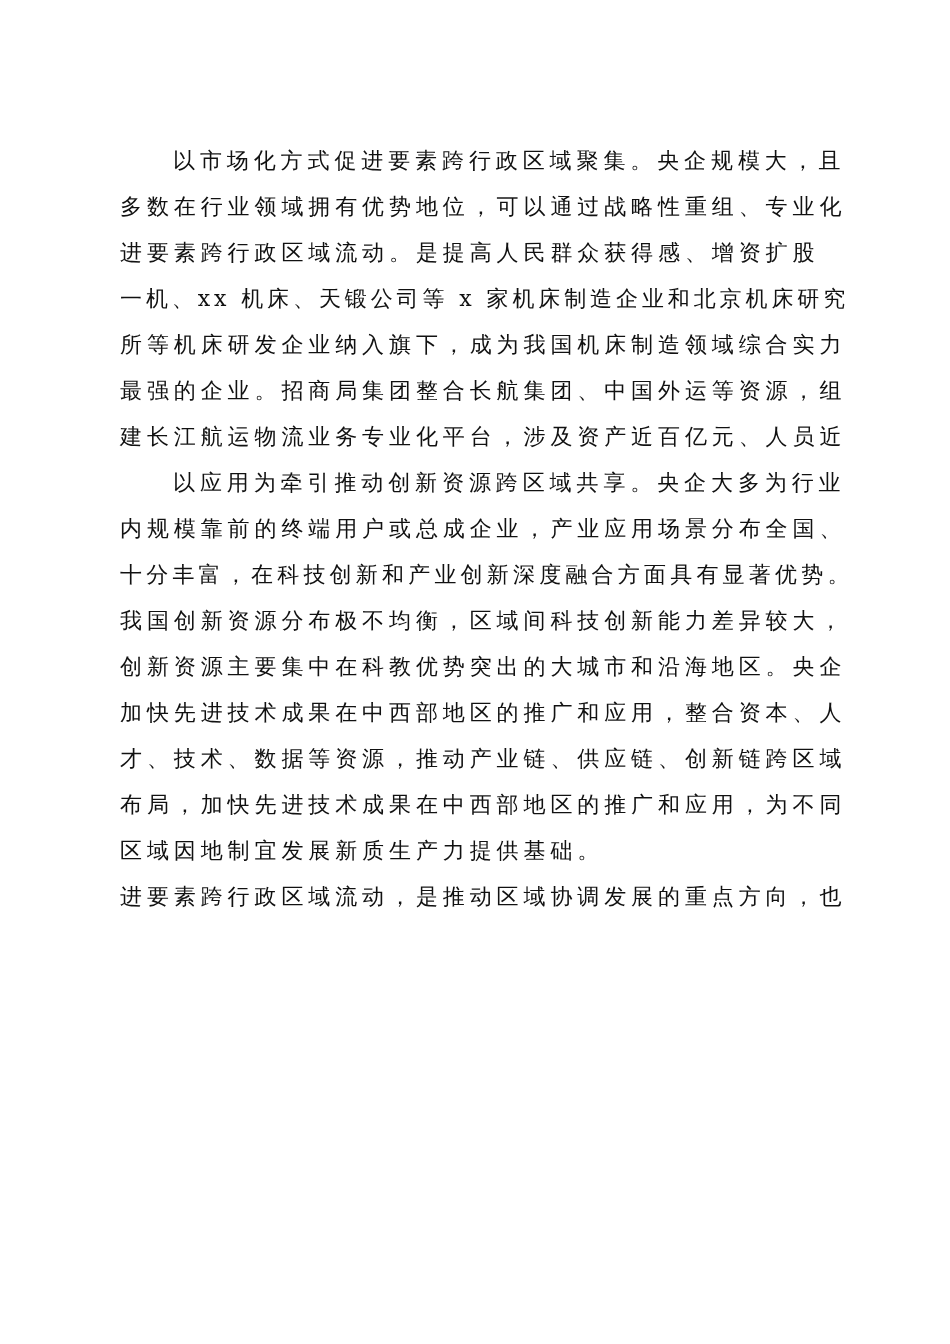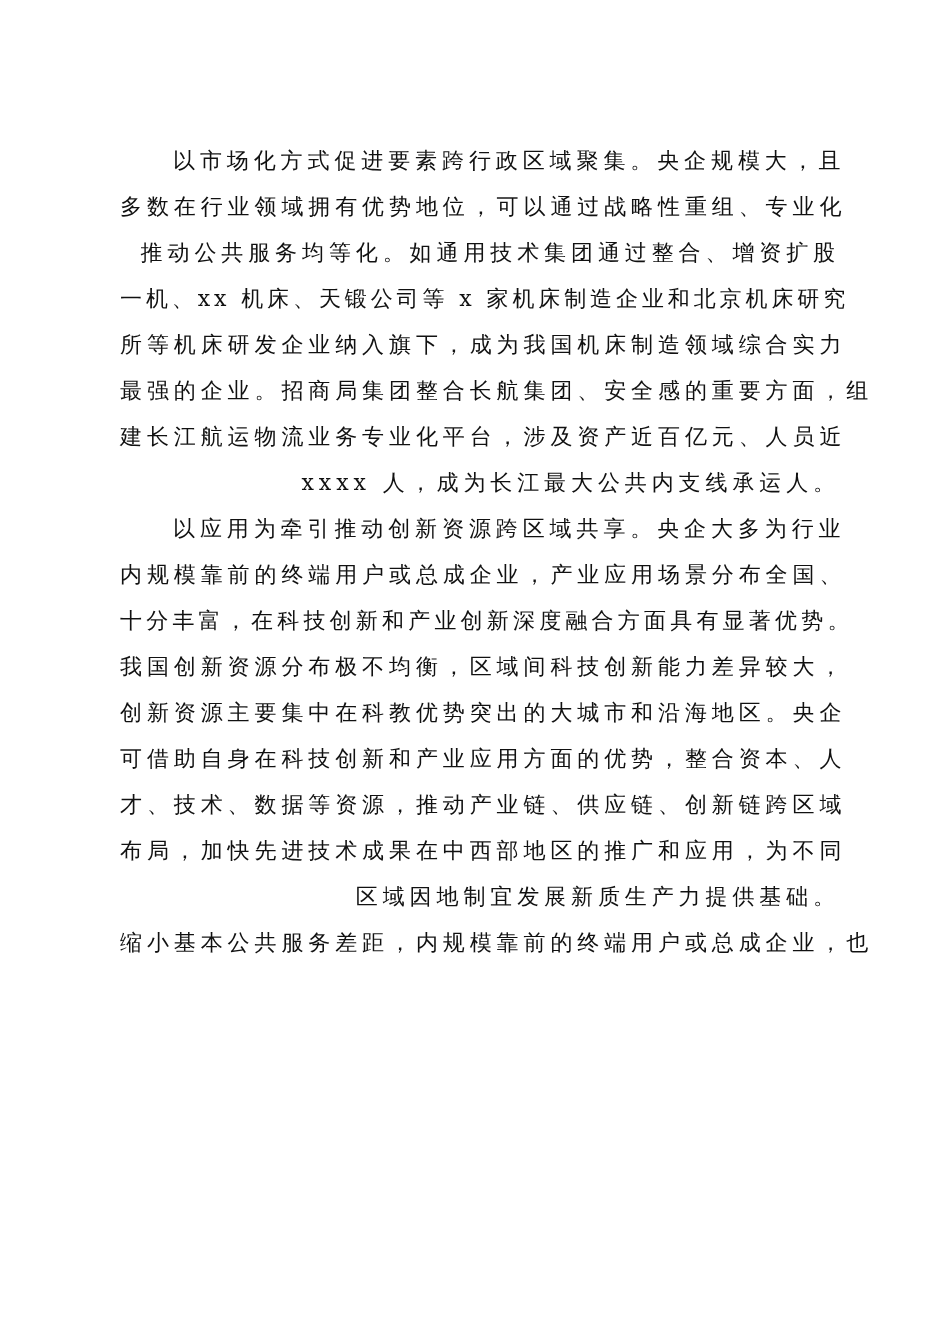--- a/index.html
+++ b/index.html
@@ -8,51 +8,49 @@
     position: absolute; left: 0; top: 0; width: 950px; height: 1344px; background: #ffffff;
   }
   .text-block {
     position: absolute; left: 120px; top: 143px; width: 720px;
     font-family: "DejaVu Serif", "Liberation Serif", serif;
     font-size: 22px; color: #111111;
   }
   .line {
     height: 46px; line-height: 36px; white-space: nowrap;
     letter-spacing: 4.9px;
-    text-align: right;
   }
   .line.indent { padding-left: 53px; }
 </style>
 </head>
 <body>
 
 <div class="page">
   <div class="text-block">
 
     <div>
       <div class="line indent">以市场化方式促进要素跨行政区域聚集。央企规模大，且</div>
       <div class="line">多数在行业领域拥有优势地位，可以通过战略性重组、专业化</div>
-      <div class="line">推动公共服务均等化。如通用技术集团通过整合、增资扩股</div>
+      <div class="line">进要素跨行政区域流动。是提高人民群众获得感、增资扩股</div>
       <div class="line" style="letter-spacing:3.9px">一机、xx 机床、天锻公司等 x 家机床制造企业和北京机床研究</div>
       <div class="line">所等机床研发企业纳入旗下，成为我国机床制造领域综合实力</div>
-      <div class="line">最强的企业。招商局集团整合长航集团、安全感的重要方面，组</div>
+      <div class="line">最强的企业。招商局集团整合长航集团、中国外运等资源，组</div>
       <div class="line">建长江航运物流业务专业化平台，涉及资产近百亿元、人员近</div>
-      <div class="line">xxxx 人，成为长江最大公共内支线承运人。</div>
     </div>
 
     <div>
       <div class="line indent">以应用为牵引推动创新资源跨区域共享。央企大多为行业</div>
       <div class="line">内规模靠前的终端用户或总成企业，产业应用场景分布全国、</div>
       <div class="line" style="letter-spacing:4.2px">十分丰富，在科技创新和产业创新深度融合方面具有显著优势。</div>
       <div class="line">我国创新资源分布极不均衡，区域间科技创新能力差异较大，</div>
       <div class="line">创新资源主要集中在科教优势突出的大城市和沿海地区。央企</div>
-      <div class="line">可借助自身在科技创新和产业应用方面的优势，整合资本、人</div>
+      <div class="line">加快先进技术成果在中西部地区的推广和应用，整合资本、人</div>
       <div class="line">才、技术、数据等资源，推动产业链、供应链、创新链跨区域</div>
       <div class="line">布局，加快先进技术成果在中西部地区的推广和应用，为不同</div>
       <div class="line">区域因地制宜发展新质生产力提供基础。</div>
     </div>
 
     <div>
-      <div class="line">缩小基本公共服务差距，内规模靠前的终端用户或总成企业，也</div>
+      <div class="line">进要素跨行政区域流动，是推动区域协调发展的重点方向，也</div>
     </div>
 
   </div>
 </div>
 
 </body></html>

